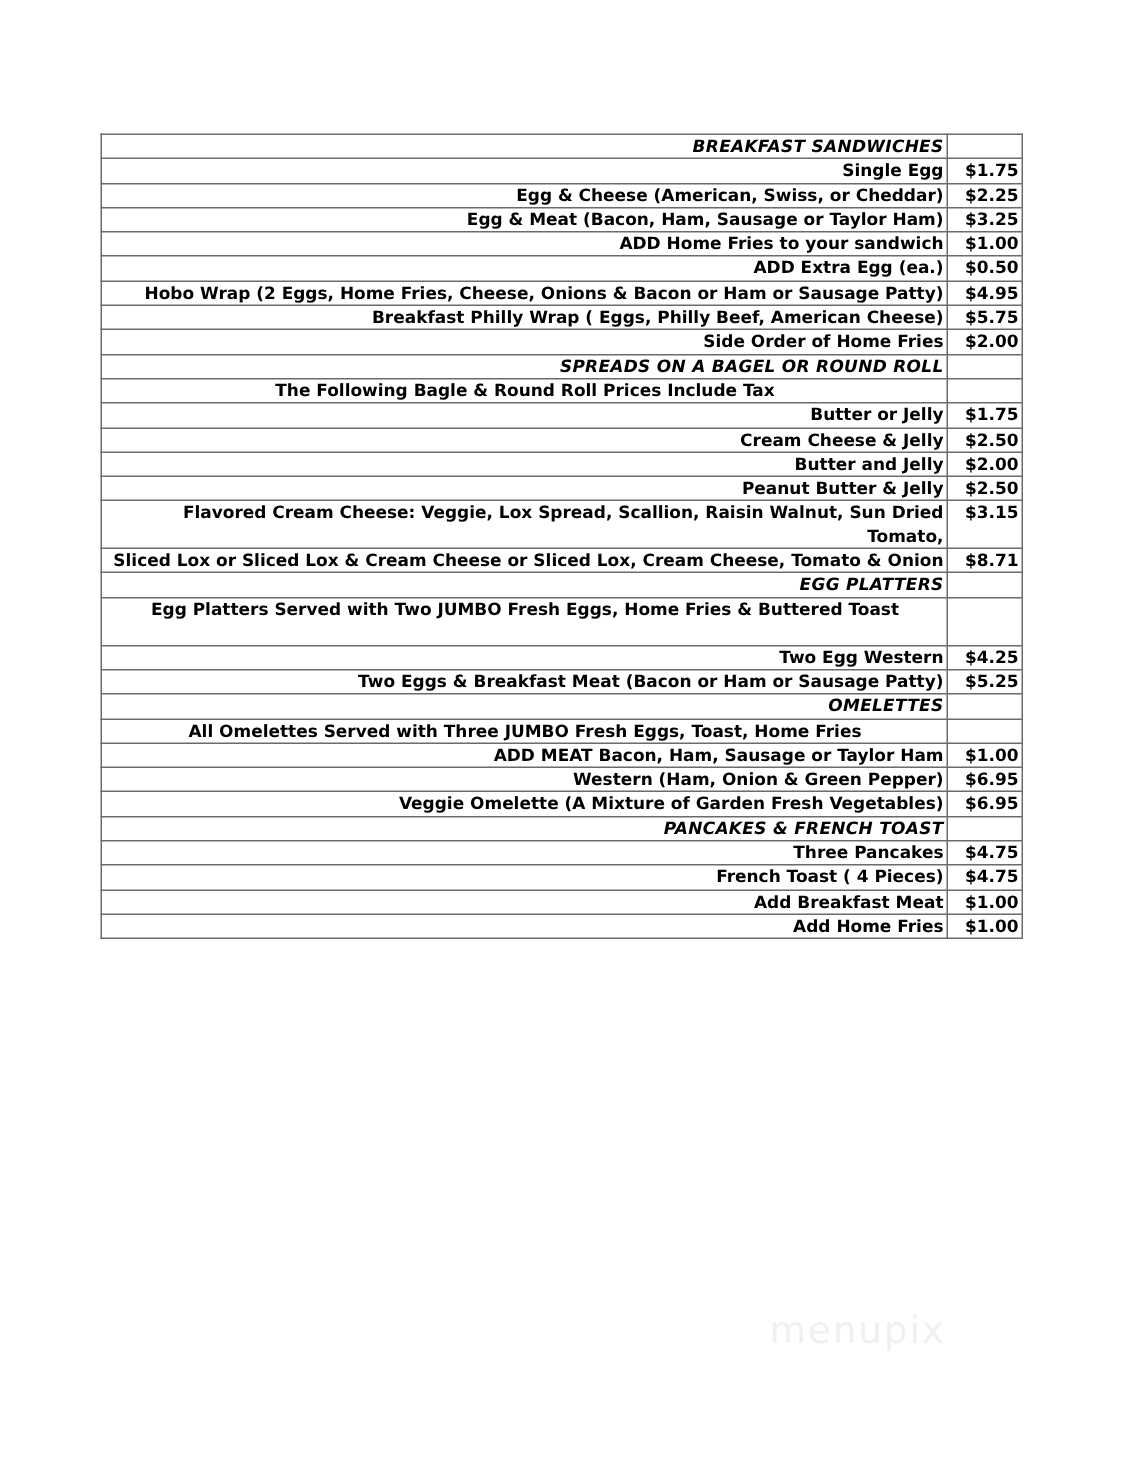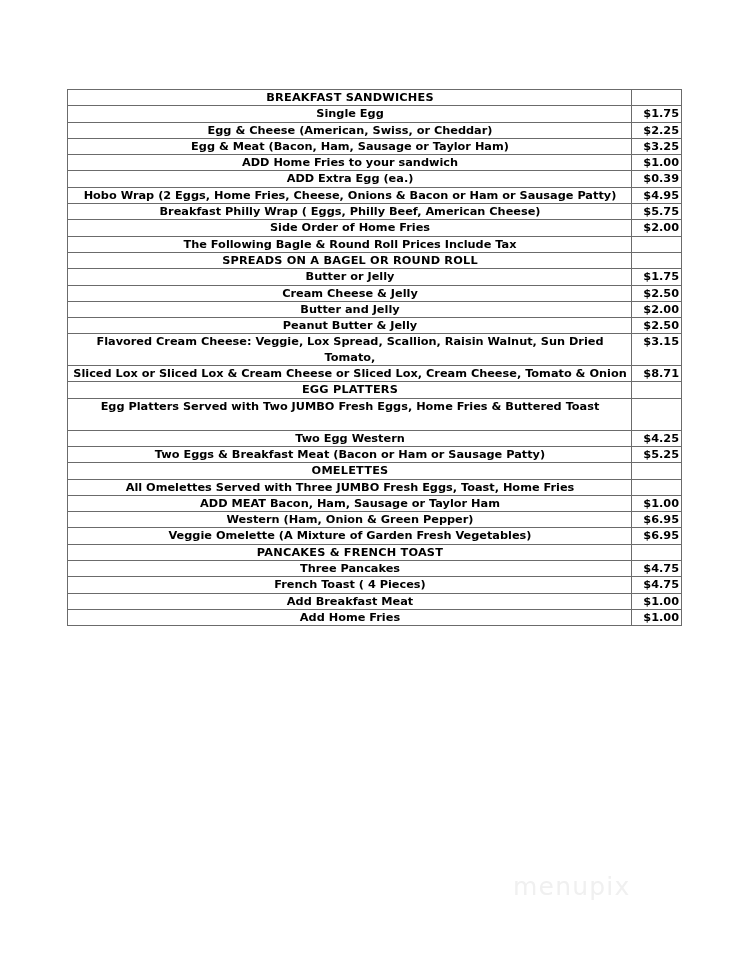--- a/index.html
+++ b/index.html
@@ -35,30 +35,31 @@
     line-height: 15.3px;
     color: #000000;
     padding: 0px 2px 0px 3px;
     vertical-align: top;
   }
 
   col.col-item { width: 564px; }
   col.col-price { width: 50px; }
 
   td.item {
-    text-align: center;
+    text-align: right;
   }
   td.price {
     text-align: right;
     padding-right: 4px;
     white-space: nowrap;
   }
 
   td.section {
     letter-spacing: 0.2px;
+    font-style: italic;
   }
   td.subsection {
     text-align: center;
   }
 
   tr.tall td {
     height: 31px;
   }
 
   .watermark {
@@ -98,40 +99,40 @@
         <tr>
           <td class="item">Egg &amp; Meat (Bacon, Ham, Sausage or Taylor Ham)</td>
           <td class="price">$3.25</td>
         </tr>
         <tr>
           <td class="item">ADD  Home Fries to your sandwich</td>
           <td class="price">$1.00</td>
         </tr>
         <tr>
           <td class="item">ADD  Extra Egg (ea.)</td>
-          <td class="price">$0.39</td>
+          <td class="price">$0.50</td>
         </tr>
         <tr>
           <td class="item">Hobo Wrap (2 Eggs, Home Fries, Cheese, Onions &amp; Bacon or Ham or Sausage Patty)</td>
           <td class="price">$4.95</td>
         </tr>
         <tr>
           <td class="item">Breakfast Philly Wrap ( Eggs, Philly Beef, American Cheese)</td>
           <td class="price">$5.75</td>
         </tr>
         <tr>
           <td class="item">Side Order of Home Fries</td>
           <td class="price">$2.00</td>
         </tr>
         <tr>
+          <td class="item section">SPREADS ON A BAGEL OR ROUND ROLL</td>
+          <td class="price"></td>
+        </tr>
+        <tr>
           <td class="item subsection">The Following Bagle &amp; Round Roll Prices Include Tax</td>
-          <td class="price"></td>
-        </tr>
-        <tr>
-          <td class="item section">SPREADS ON A BAGEL OR ROUND ROLL</td>
           <td class="price"></td>
         </tr>
         <tr>
           <td class="item">Butter or Jelly</td>
           <td class="price">$1.75</td>
         </tr>
         <tr>
           <td class="item">Cream Cheese &amp; Jelly</td>
           <td class="price">$2.50</td>
         </tr>

